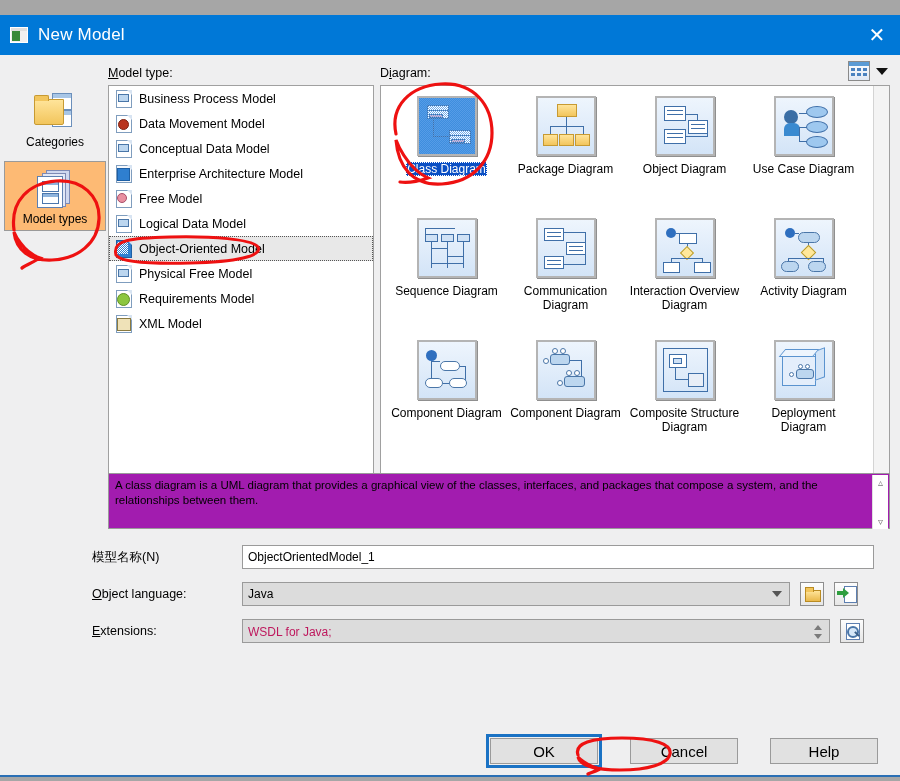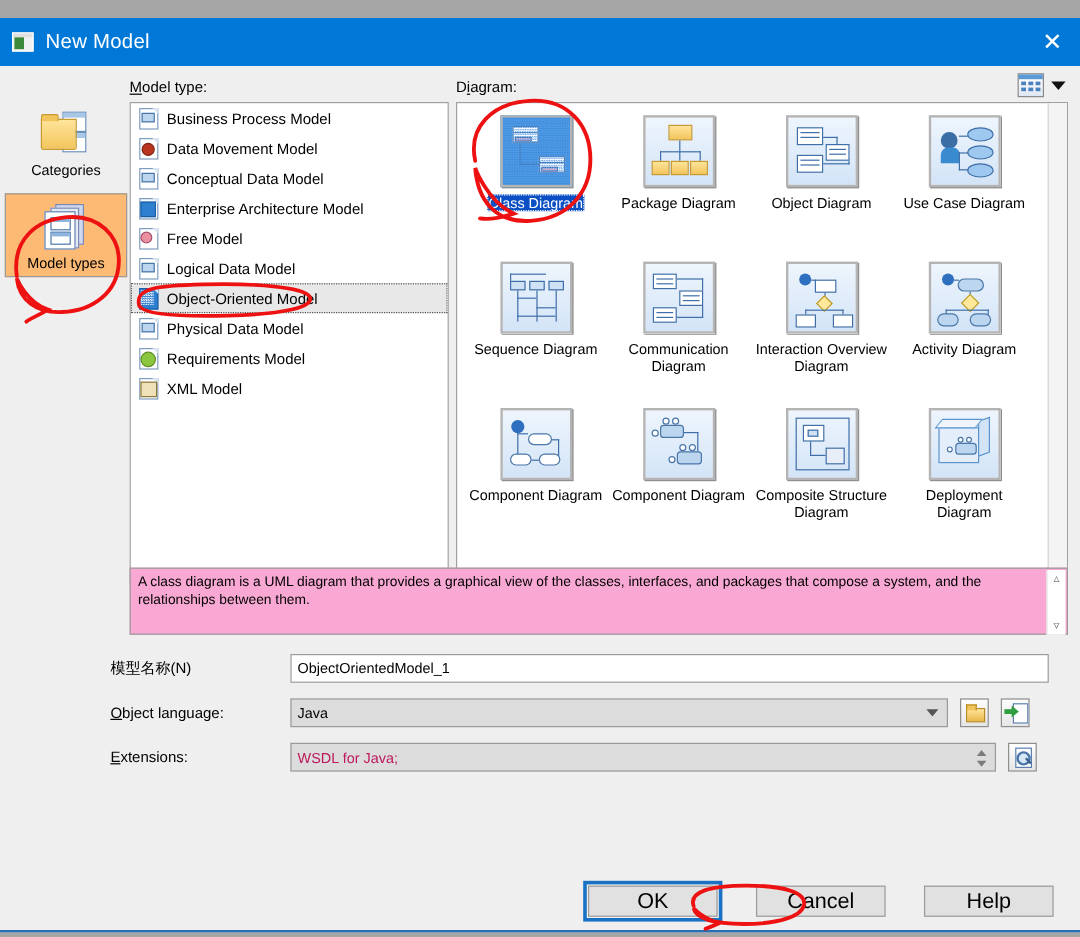--- a/index.html
+++ b/index.html
@@ -217,21 +217,21 @@
   .ln { background: #3f6fa8; }
   .dot { border-radius: 50%; background: #2f6fbf; }
   .ell { border: 1px solid #3f6fa8; background: #9ec8ef; border-radius: 50%; }
   .dia { border: 1px solid #b79a2e; background: #ffe89a; transform: rotate(45deg); }
   .fld { border: 1px solid #c79a32; background: linear-gradient(#ffe49a,#f2c55c); }
 
   
   .descbox {
     position: absolute; left: 108px; top: 418px;
     width: 782px; height: 56px;
-    background: #f9a8d4;
+    background: #a21caf;
     border: 1px solid #9a9a9a;
     box-sizing: border-box;
     padding: 4px 6px;
     font-size: 11.5px; line-height: 15px; color: #000;
   }
   .desc-scroll {
     position: absolute; right: 1px; top: 1px;
     width: 15px; height: 54px;
     background: #ffffff; border-left: 1px solid #e0e0e0;
     display: flex; flex-direction: column; justify-content: space-between;
@@ -281,21 +281,21 @@
   
   .btnrow {
     position: absolute; left: 0; top: 683px; width: 900px;
     display: flex; justify-content: flex-end; gap: 32px;
     padding-right: 22px; box-sizing: border-box;
   }
   .btn {
     width: 108px; height: 26px;
     border: 1px solid #9a9a9a;
     background: #e1e1e1;
-    font-size: 18px; color:#000;
+    font-size: 15px; color:#000;
     display:flex; align-items:center; justify-content:center;
     cursor:pointer; box-sizing:border-box;
   }
   .btn.default {
     outline: 3px solid #1a72c4; outline-offset: 1px;
   }
 
   
   .annot { position: absolute; left:0; top:0; width:900px; height:781px; pointer-events:none; }
 </style>
@@ -401,21 +401,21 @@
               <div class="doc" style="background: rgb(47, 127, 208); border-color: rgb(29, 95, 165);"></div>
               <div class="gl" style="left: 2px; top: 2px; width: 11px; height: 12px; background: repeating-conic-gradient(rgb(255, 255, 255) 0deg, rgb(255, 255, 255) 25%, rgb(47, 127, 208) 0deg, rgb(47, 127, 208) 50%) 0px 0px / 2px 2px; border: 0px;"></div>
             </div>
             <span class="mlabel">Object-Oriented Model</span>
           </div>
           <div class="mt-row">
             <div class="micon">
               <div class="doc"></div>
               <div class="gl" style="left: 3px; top: 4px; width: 9px; height: 6px;"></div>
             </div>
-            <span class="mlabel">Physical Data Model</span>
+            <span class="mlabel">Physical Free Model</span>
           </div>
           <div class="mt-row">
             <div class="micon">
               <div class="doc"></div>
               <div class="gl" style="left: 2px; top: 3px; width: 11px; height: 11px; border-radius: 50%; background: rgb(140, 198, 63); border-color: rgb(95, 143, 38);"></div>
             </div>
             <span class="mlabel">Requirements Model</span>
           </div>
           <div class="mt-row">
             <div class="micon">

